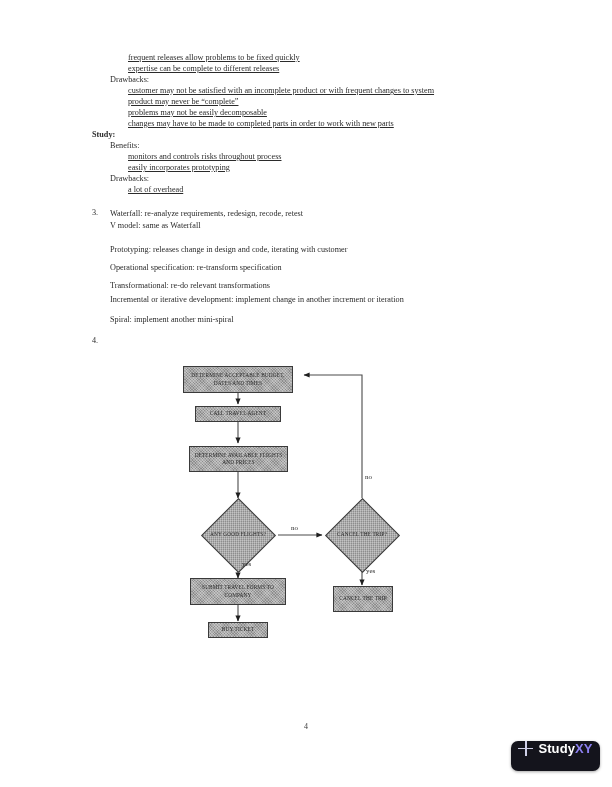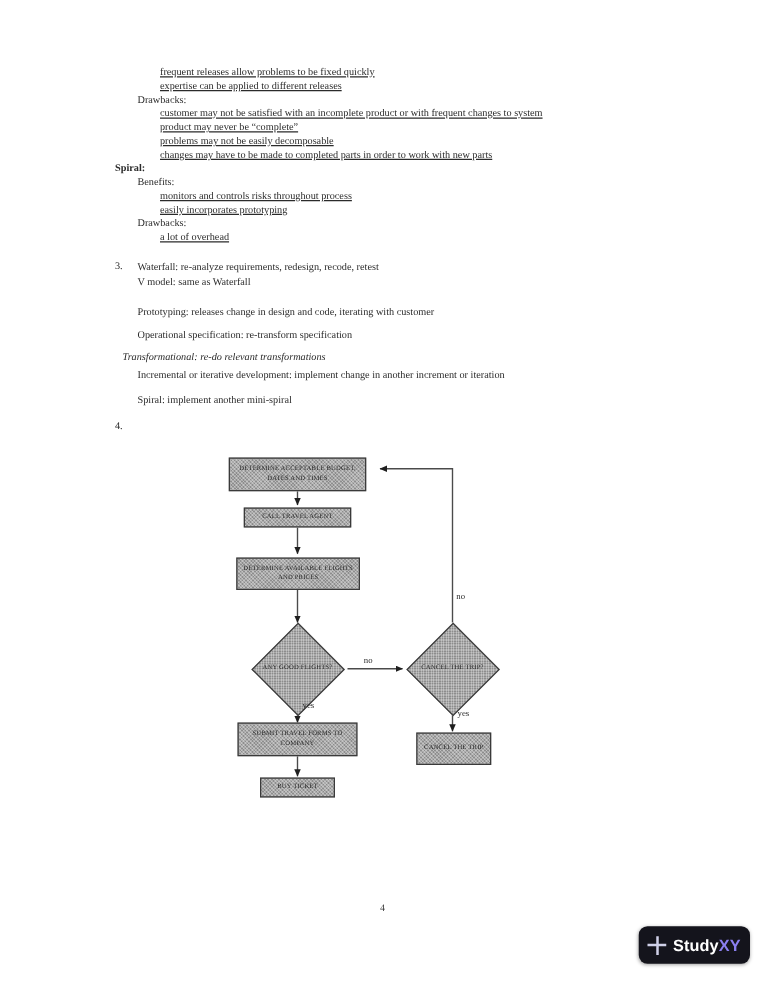--- a/index.html
+++ b/index.html
@@ -129,21 +129,20 @@
   
   #watermark {
     position: absolute;
     left: 511px;
     top: 741px;
     width: 89px;
     height: 30px;
     background: #14141c;
     border-radius: 7px;
     display: flex;
-    align-items: center;
     justify-content: center;
     gap: 5px;
     box-shadow: 0 1px 3px rgba(0,0,0,0.35);
   }
   #watermark .plus {
     width: 15px; height: 15px;
     position: relative;
     flex: none;
   }
   #watermark .plus::before,
@@ -163,41 +162,41 @@
   #watermark .wm-study { color: #ffffff; }
   #watermark .wm-xy { color: #8b7ff0; }
 </style>
 </head>
 <body>
 
 <div id="doc">
 
   <div>
     <div class="line ind2" style="top:52px">frequent releases allow problems to be fixed quickly</div>
-    <div class="line ind2" style="top:63px">expertise can be applied to different releases</div>
+    <div class="line ind2" style="top:63px">expertise can be complete to different releases</div>
     <div class="line ind1" style="top:74px">Drawbacks:</div>
     <div class="line ind2" style="top:85px">customer may not be satisfied with an incomplete product or with frequent changes to system</div>
     <div class="line ind2" style="top:96px">product may never be “complete”</div>
     <div class="line ind2" style="top:107px">problems may not be easily decomposable</div>
     <div class="line ind2" style="top:118px">changes may have to be made to completed parts in order to work with new parts</div>
-    <div class="line ind0 bold" style="top:129px">Spiral:</div>
+    <div class="line ind0 bold" style="top:129px">Study:</div>
     <div class="line ind1" style="top:140px">Benefits:</div>
     <div class="line ind2" style="top:151px">monitors and controls risks throughout process</div>
     <div class="line ind2" style="top:162px">easily incorporates prototyping</div>
     <div class="line ind1" style="top:173px">Drawbacks:</div>
     <div class="line ind2" style="top:184px">a lot of overhead</div>
   </div>
 
   <div>
     <div class="numitem" style="left:92px; top:208px;">3.</div>
     <div class="line" style="left:110px; top:208px;">Waterfall: re-analyze requirements, redesign, recode, retest</div>
     <div class="line" style="left:110px; top:220px;">V model: same as Waterfall</div>
     <div class="line" style="left:110px; top:244px;">Prototyping: releases change in design and code, iterating with customer</div>
     <div class="line" style="left:110px; top:262px;">Operational specification: re-transform specification</div>
-    <div class="line" style="left:98px; top:280px;font-style:italic;">Transformational: re-do relevant transformations</div>
+    <div class="line" style="left:110px; top:280px;">Transformational: re-do relevant transformations</div>
     <div class="line" style="left:110px; top:294px;">Incremental or iterative development: implement change in another increment or iteration</div>
     <div class="line" style="left:110px; top:314px;">Spiral: implement another mini-spiral</div>
   </div>
 
   <div class="numitem" style="left:92px; top:336px;">4.</div>
 </div>
 
 <div id="flow">
 
   <svg width="612" height="787">

